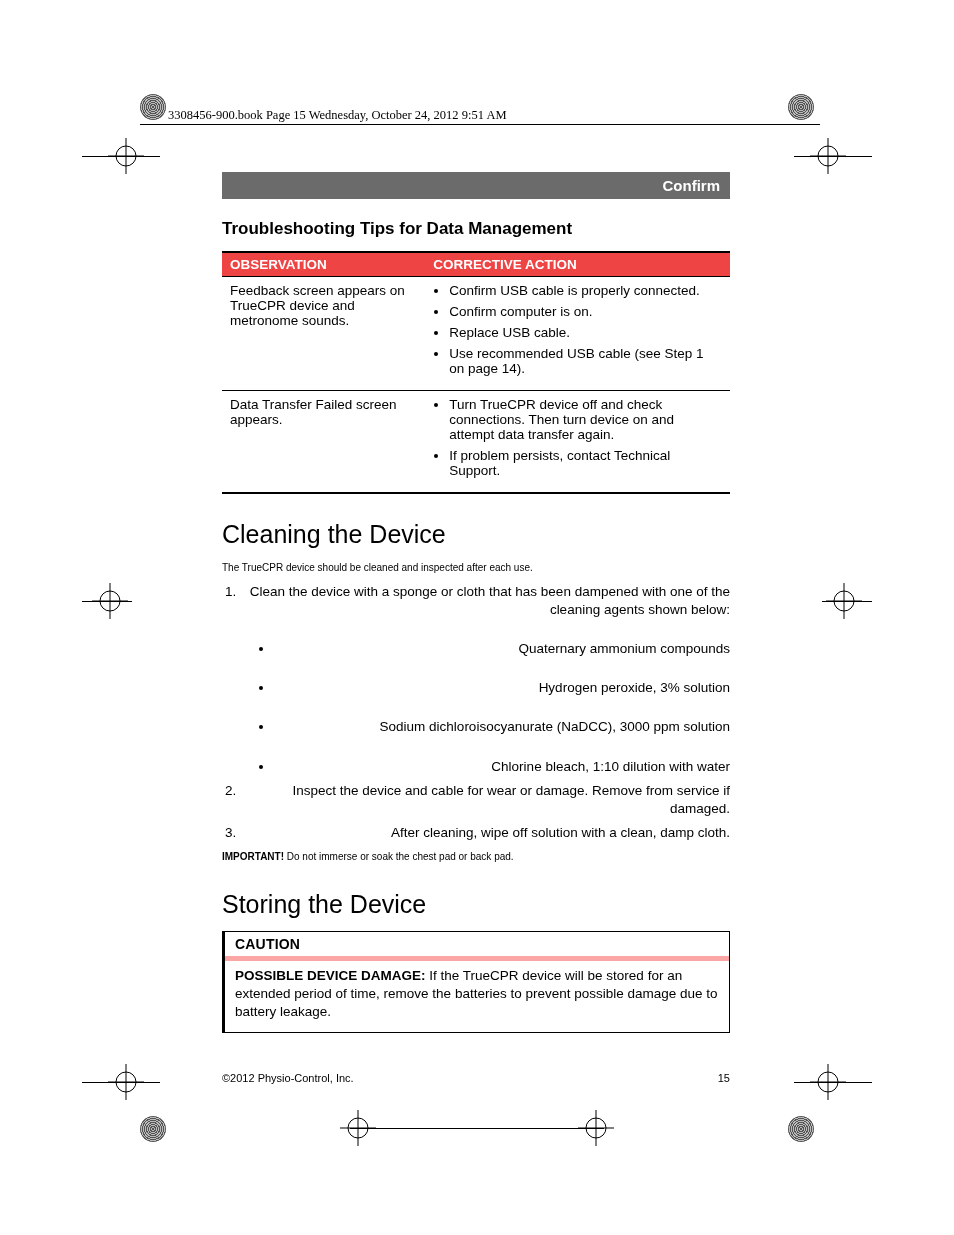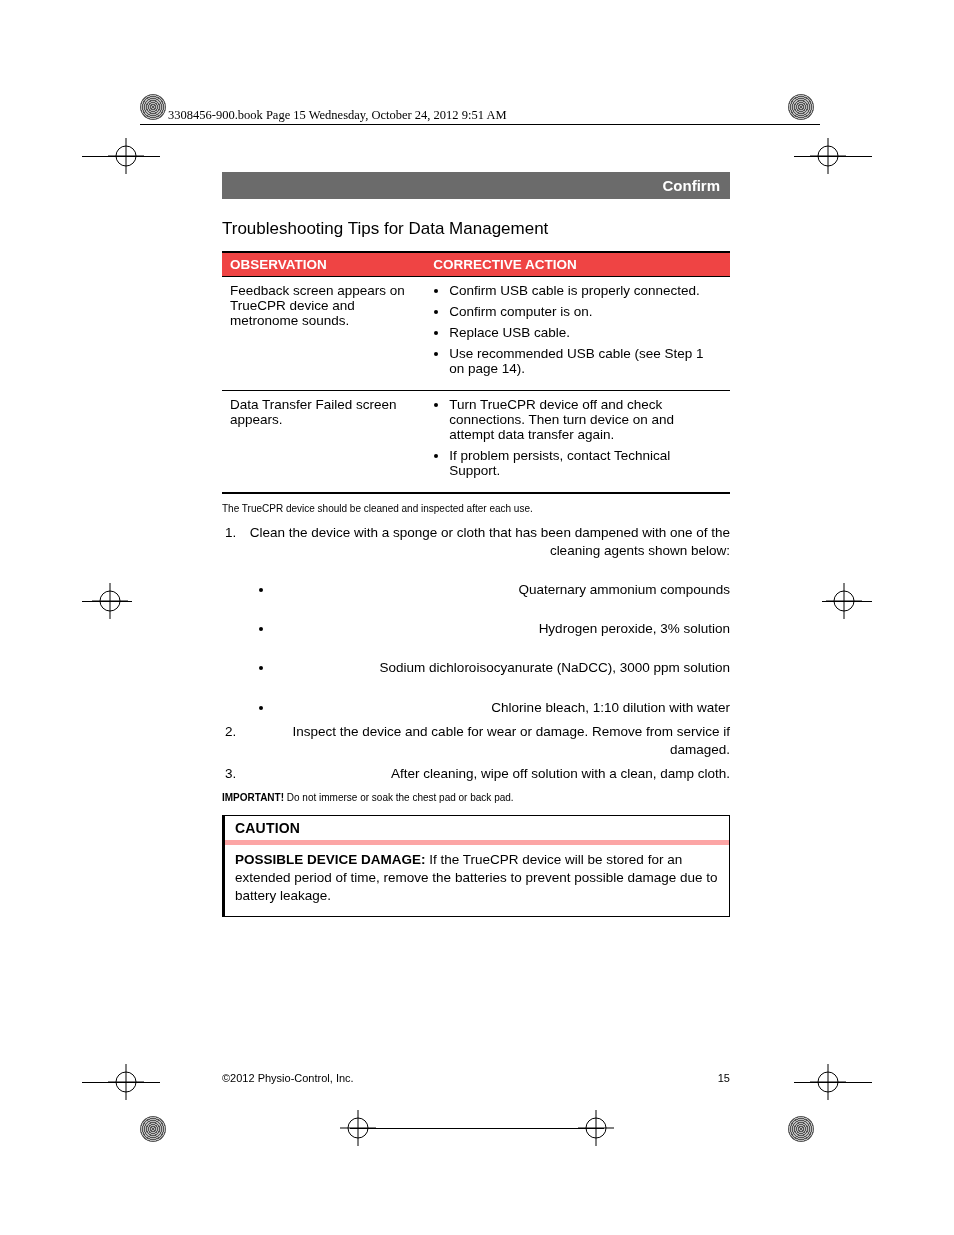--- a/index.html
+++ b/index.html
@@ -68,21 +68,21 @@
     display: flex;
     align-items: center;
     justify-content: flex-end;
     padding-right: 10px;
     box-sizing: border-box;
     color: #fff;
     font-weight: bold;
     font-size: 15px;
   }
   .section-title {
-    font-weight: normal;
+    font-weight: bold;
     font-size: 17px;
     margin-top: 20px;
     margin-bottom: 12px;
   }
   table.tbl {
     width: 100%;
     border-collapse: collapse;
     font-size: 13.5px;
   }
   table.tbl th {
@@ -259,40 +259,42 @@
           <td>
             <ul class="cor">
               <li>Turn TrueCPR device off and check connections. Then turn device on and attempt data transfer again.</li>
               <li>If problem persists, contact Technical Support.</li>
             </ul>
           </td>
         </tr>
       </tbody>
     </table>
 
+    <h2 class="big">Cleaning the Device</h2>
     <div class="body-text">The TrueCPR device should be cleaned and inspected after each use.</div>
 
     <ol class="steps">
       <li>
         <span>Clean the device with a sponge or cloth that has been dampened with one of the cleaning agents shown below:</span>
         <ul class="inner">
           <li>Quaternary ammonium compounds</li>
           <li>Hydrogen peroxide, 3% solution</li>
           <li>Sodium dichloroisocyanurate (NaDCC), 3000 ppm solution</li>
           <li>Chlorine bleach, 1:10 dilution with water</li>
         </ul>
       </li>
       <li>Inspect the device and cable for wear or damage. Remove from service if damaged.</li>
       <li>After cleaning, wipe off solution with a clean, damp cloth.</li>
     </ol>
 
     <div class="body-text">
       <span class="important-label">IMPORTANT!</span><span>  Do not immerse or soak the chest pad or back pad.</span>
     </div>
 
+    <h2 class="big">Storing the Device</h2>
 
     <div class="caution-box">
       <div class="caution-head">CAUTION</div>
       <div class="caution-body">
         <span class="lead">POSSIBLE DEVICE DAMAGE:</span><span>  If the TrueCPR device will be stored for an extended period of time, remove the batteries to prevent possible damage due to battery leakage.</span>
       </div>
     </div>
 
   </div>
 

